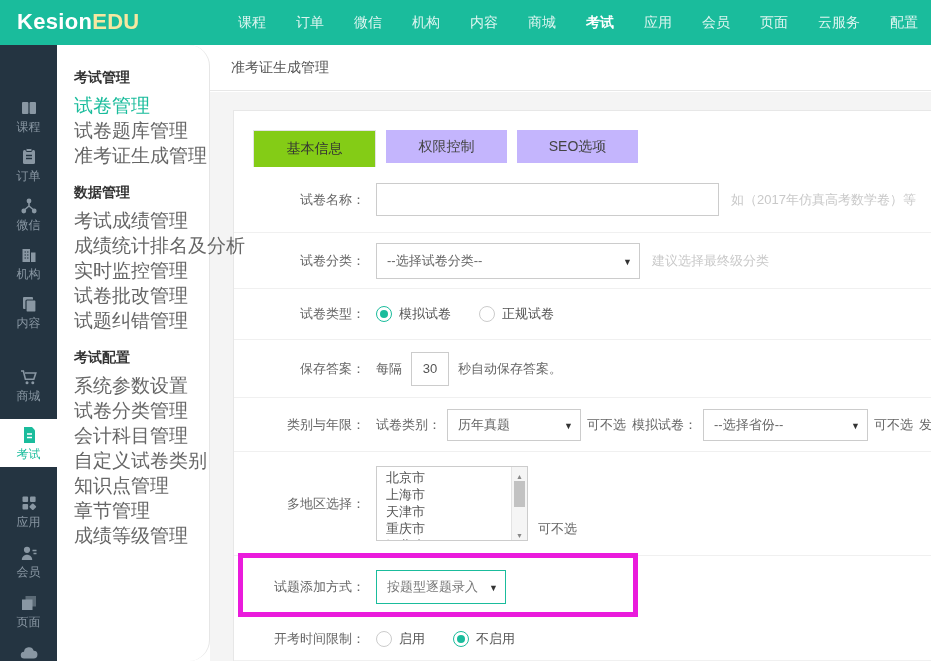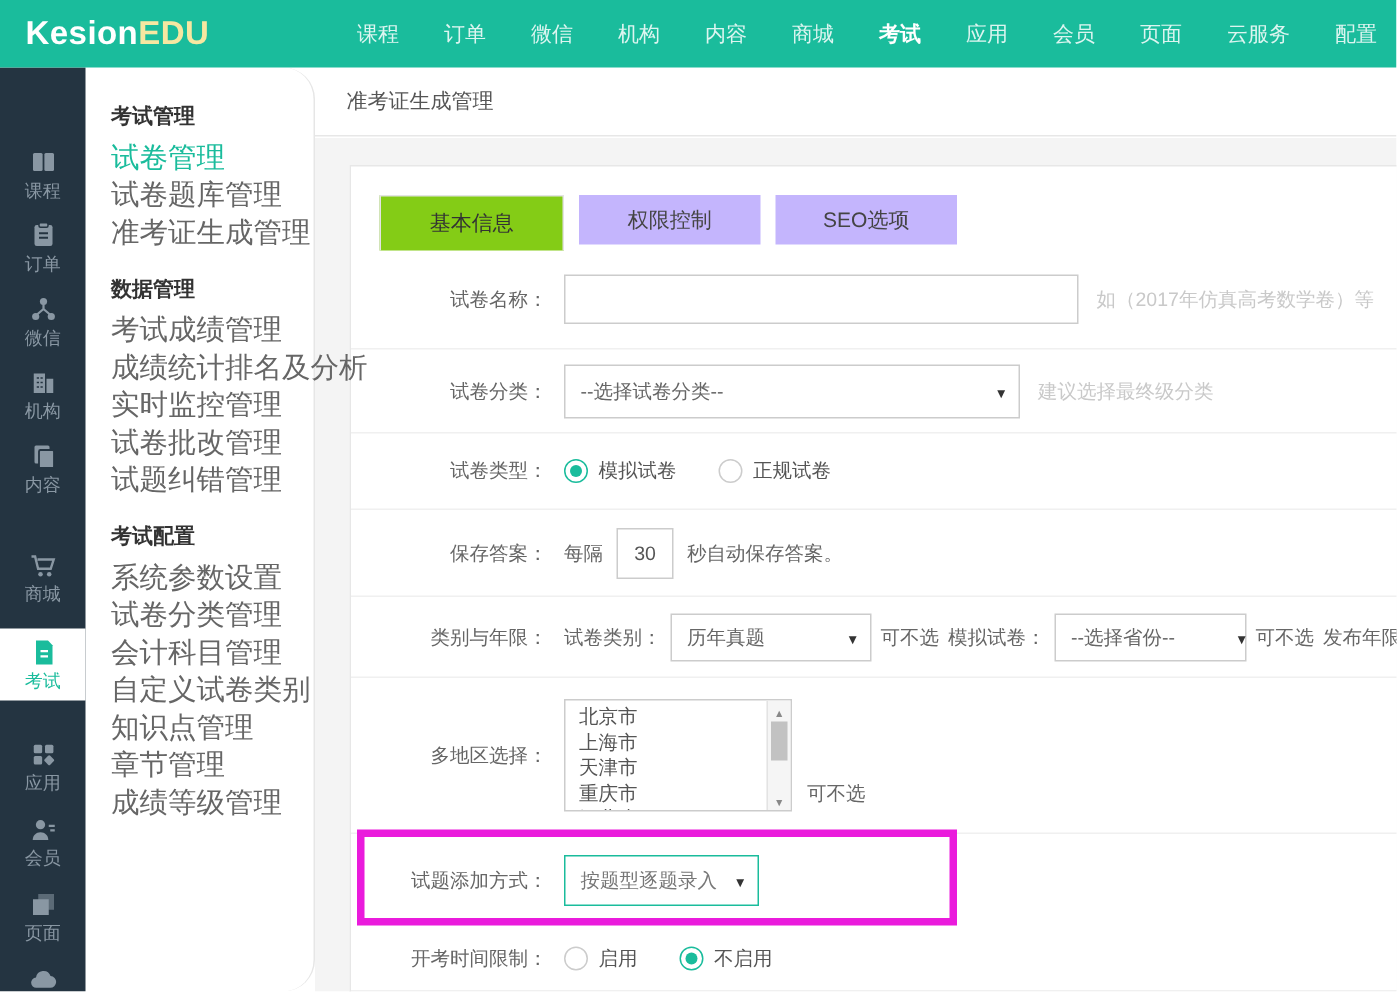--- a/index.html
+++ b/index.html
@@ -50,23 +50,23 @@
   .ctrl{margin-left:11px;display:flex;align-items:center;}
   .r1{height:65px}.r2{height:55px}.r3{height:50px}.r4{height:57px}.r5{height:53px}
   .r6{height:103px}.r7{height:61px;border-bottom:none;}.r8{height:43px}
   .ti{width:343px;height:33px;border:1px solid #ccc;box-sizing:border-box;font-size:13px;
     color:#555;padding:0 8px;outline:none;background:#fff;}
   .hint{font-size:13px;color:#c9c9c9;margin-left:12px;white-space:nowrap;}
   .sel{height:36px;border:1px solid #ccc;background:#fff;display:flex;align-items:center;
     justify-content:space-between;padding:0 7px 0 10px;font-size:13px;color:#666;
     box-sizing:border-box;cursor:pointer;white-space:nowrap;}
   .caret::after{content:"▼";font-size:9px;color:#333;}
-  .w-cat{width:304px;text-align:center;}
+  .w-cat{width:264px;text-align:center;}
   .w-type{width:134px;height:32px;}
-  .w-prov{width:128px;height:32px;gap:40px;}
+  .w-prov{width:165px;height:32px;gap:40px;}
   .w-mode{width:130px;height:34px;border-color:#1abc9c;color:#777;}
   .radio{width:14px;height:14px;border:1px solid #ccc;border-radius:50%;background:#fff;
     position:relative;flex-shrink:0;cursor:pointer;display:inline-block;}
   .radio.checked{border-color:#1abc9c;}
   .radio.checked::after{content:"";position:absolute;left:3px;top:3px;width:8px;height:8px;
     border-radius:50%;background:#1abc9c;}
   .rlab{font-size:13px;color:#555;margin-left:7px;}
   .rgroup{display:flex;align-items:center;}
   .rgroup + .rgroup{margin-left:28px;}
   .txt{font-size:13px;color:#666;white-space:nowrap;}

